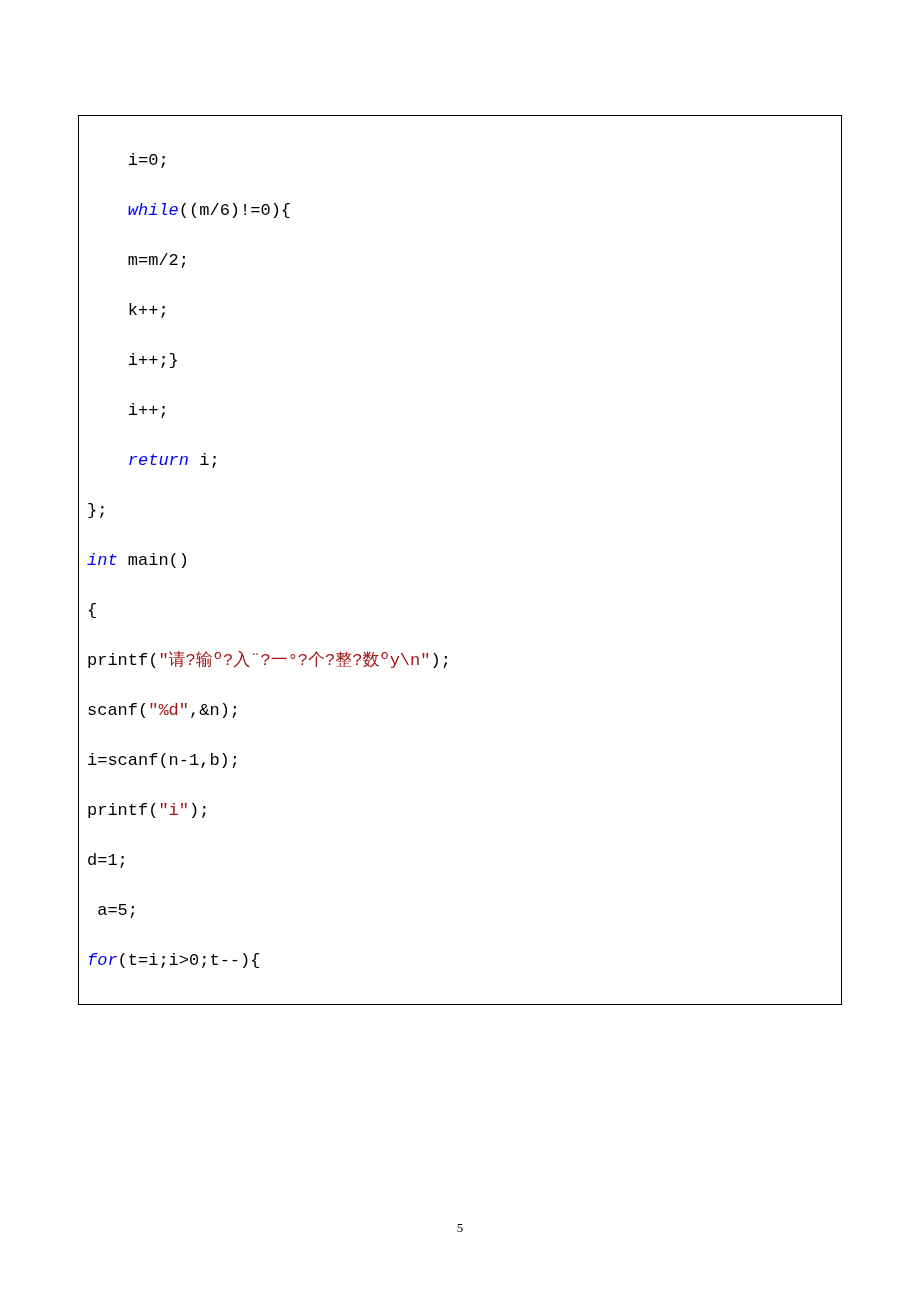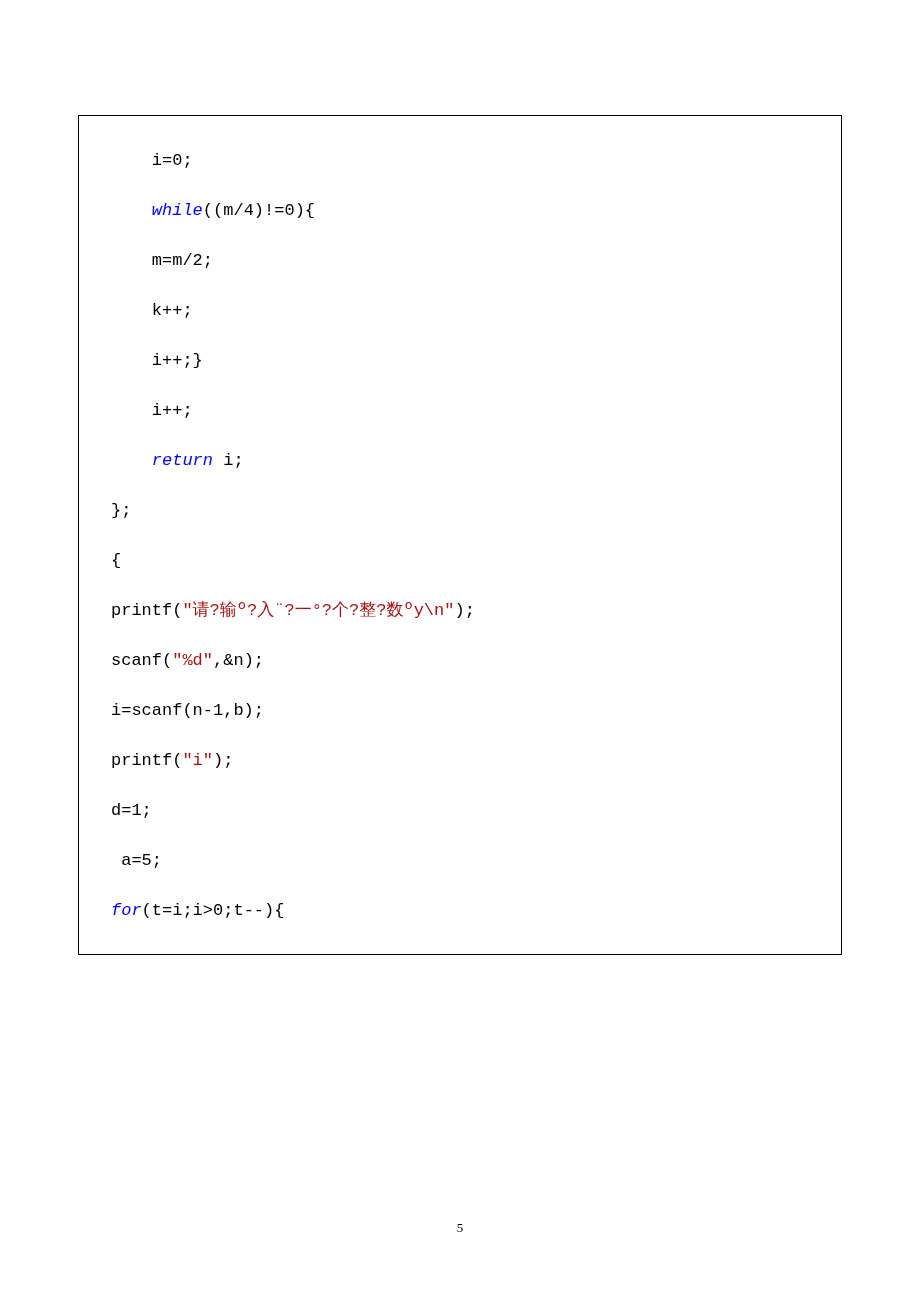--- a/index.html
+++ b/index.html
@@ -15,21 +15,21 @@
     height: 1302px;
     position: relative;
     box-sizing: border-box;
     padding-top: 115px;
   }
   .code-box {
     margin-left: 78px;
     margin-right: 78px;
     border: 1px solid #000000;
     box-sizing: border-box;
-    padding: 20px 16px 18px 32px;
+    padding: 20px 16px 18px 8px;
   }
   .line {
     font-family: "SimSun", "NSimSun", "Courier New", monospace;
     white-space: pre;
     line-height: 50px;
     color: #000000;
   }
   .kw { color: #0000ff; font-style: italic; }
   .str { color: #a31515; }
   .pagenum {
@@ -42,28 +42,29 @@
     font-size: 13px;
     color: #000000;
   }
 </style>
 </head>
 <body>
 
 <div class="page">
   <div class="code-box">
     <div class="line"><span>    i=0;</span></div>
-    <div class="line"><span>    </span><span class="kw">while</span><span>((m/4)!=0){</span></div>
+    <div class="line"><span>    </span><span class="kw">while</span><span>((m/6)!=0){</span></div>
     <div class="line"><span>    m=m/2;</span></div>
     <div class="line"><span>    k++;</span></div>
     <div class="line"><span>    i++;}</span></div>
     <div class="line"><span>    i++;</span></div>
     <div class="line"><span>    </span><span class="kw">return</span><span> i;</span></div>
     <div class="line"><span>};</span></div>
     <div class="line"><span></span></div>
+    <div class="line"><span class="kw">int</span><span> main()</span></div>
     <div class="line"><span>{</span></div>
     <div class="line"><span></span></div>
     <div class="line"><span>printf(</span><span class="str">"请?输º?入¨?一°?个?整?数ºy\n"</span><span>);</span></div>
     <div class="line"><span>scanf(</span><span class="str">"%d"</span><span>,&amp;n);</span></div>
     <div class="line"><span>i=scanf(n-1,b);</span></div>
     <div class="line"><span>printf(</span><span class="str">"i"</span><span>);</span></div>
     <div class="line"><span>d=1;</span></div>
     <div class="line"><span> a=5;</span></div>
     <div class="line"><span class="kw">for</span><span>(t=i;i&gt;0;t--){</span></div>
   </div>

